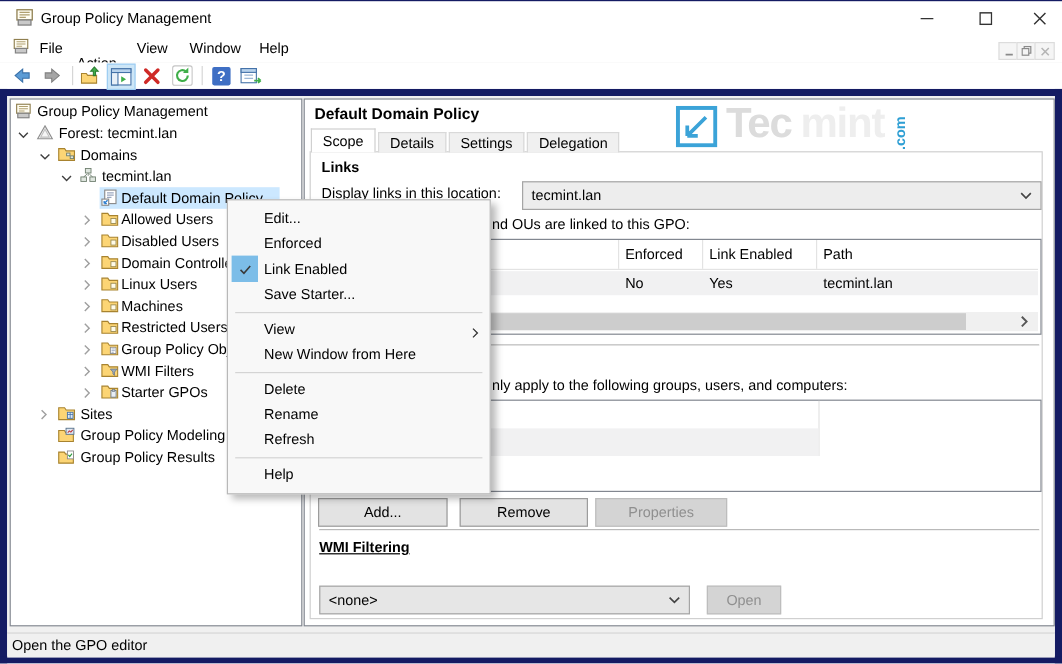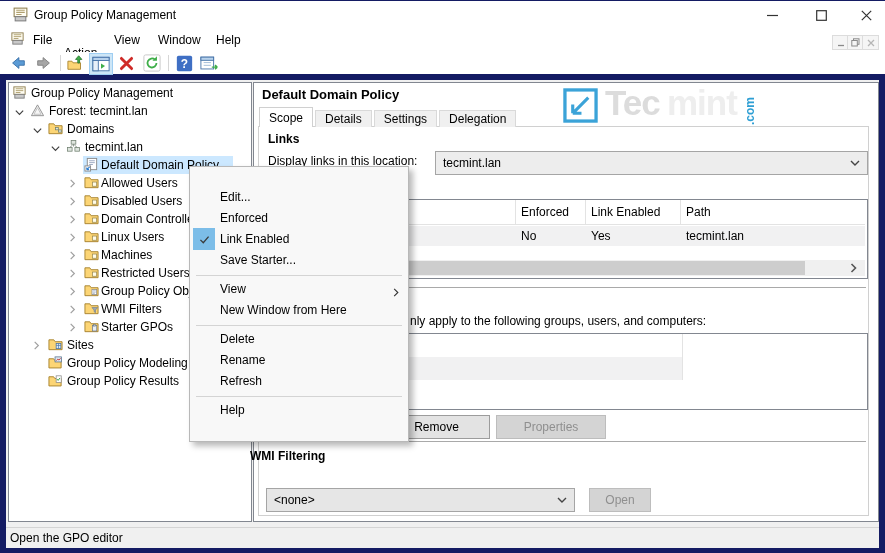--- a/index.html
+++ b/index.html
@@ -33,21 +33,21 @@
   .tab.active{background:#fff;border-color:#d0d0d0;height:19px;position:relative;z-index:3;}
   .tabpage{left:258px;top:126px;width:609px;height:388px;border:1px solid #d0d0d0;background:#fff;}
   .groove{height:0;border-top:1px solid #a9a9a9;border-bottom:1px solid #fff;}
   .combo{background:#ededed;border:1px solid #a5a5a5;display:flex;align-items:center;}
   .combo .val{padding-left:7px;white-space:nowrap;}
   .combo .cv{margin-left:auto;margin-right:6px;}
   .btn{background:#e3e3e3;border:1px solid #9c9c9c;display:flex;align-items:center;justify-content:center;font-size:12px;}
   .btn.disabled{background:#d4d4d4;border:1px solid #bdbdbd;color:#8f8f8f;}
   .heading{font-weight:bold;}
   
-  .cmenu{left:189px;top:166px;width:218px;background:#f8f8f8;border:1px solid #b8b8b8;box-shadow:4px 4px 6px rgba(0,0,0,0.28);z-index:50;padding:20px 0;}
+  .cmenu{left:189px;top:166px;width:218px;background:#f8f8f8;border:1px solid #b8b8b8;box-shadow:4px 4px 6px rgba(0,0,0,0.28);z-index:50;padding:5px 0;}
   .citem{height:21px;line-height:21px;padding-left:30px;position:relative;white-space:nowrap;}
   .csep{height:8px;position:relative;}
   .csep::after{content:"";position:absolute;left:6px;right:6px;top:4px;border-top:1px solid #d4d4d4;}
   .ccheck{position:absolute;left:3px;top:-1px;width:22px;height:22px;background:#7cbde8;display:flex;align-items:center;justify-content:center;}
   .csub{position:absolute;right:8px;top:5px;}
   
   .logo-tec{font-size:35px;font-weight:bold;color:#dcdcdc;letter-spacing:-1px;text-align:right;}
   .logo-mint{font-size:35px;font-weight:bold;color:#eeeeee;letter-spacing:-1px;}
   .logo-tld{color:#2e9fd4;font-weight:bold;font-size:12px;writing-mode:vertical-rl;transform:rotate(180deg);}
   .hdrline{background:#e3e3e3;}
@@ -384,20 +384,21 @@
   <div class="abs tabpage"></div>
 
   <div class="abs heading" style="left:268px;top:132px;">Links</div>
   <div class="abs" style="left:268px;top:154px;">Display links in this location:</div>
   <div class="abs combo" style="left:435px;top:151px;width:431px;height:22px;">
     <span class="val">tecmint.lan</span>
     <span class="cv"><svg width="12" height="8" viewBox="0 0 12 8">
           <path d="M2 2l4 4 4-4" fill="none" stroke="#444" stroke-width="1.4"></path>
         </svg></span>
   </div>
+  <div class="abs" style="left:410px;top:180px;">nd OUs are linked to this GPO:</div>
 
   <div class="abs" style="left:266px;top:199px;width:600px;height:78px;background:#fff;border:1px solid #828790;">
     <div class="abs hdrline" style="left:248px;top:0;width:1px;height:24px;"></div>
     <div class="abs hdrline" style="left:318px;top:0;width:1px;height:24px;"></div>
     <div class="abs hdrline" style="left:413px;top:0;width:1px;height:24px;"></div>
     <div class="abs hdrline" style="left:0;top:24px;width:598px;height:1px;"></div>
     <span class="abs" style="left:254px;top:5px;">Enforced</span>
     <span class="abs" style="left:324px;top:5px;">Link Enabled</span>
     <span class="abs" style="left:419px;top:5px;">Path</span>
     <div class="abs" style="left:0;top:26px;width:598px;height:20px;background:#f1f1f2;">
@@ -426,21 +427,21 @@
     </div>
   <div class="abs btn" style="left:383px;top:415px;width:105px;height:22px;">
       <span>Remove</span>
     </div>
   <div class="abs btn disabled" style="left:496px;top:415px;width:108px;height:22px;">
       <span>Properties</span>
     </div>
 
   <div class="abs groove" style="left:266px;top:441px;width:600px;"></div>
 
-  <div class="abs heading" style="left:250px;top:449px;">WMI Filtering</div>
+  <div class="abs heading" style="left:266px;top:449px;text-decoration:underline;">WMI Filtering</div>
   <div class="abs combo" style="left:266px;top:488px;width:307px;height:22px;background:#e6e6e6;">
     <span class="val">&lt;none&gt;</span>
     <span class="cv"><svg width="12" height="8" viewBox="0 0 12 8">
           <path d="M2 2l4 4 4-4" fill="none" stroke="#444" stroke-width="1.4"></path>
         </svg></span>
   </div>
   <div class="abs btn disabled" style="left:589px;top:488px;width:60px;height:22px;">
       <span>Open</span>
     </div>
 

